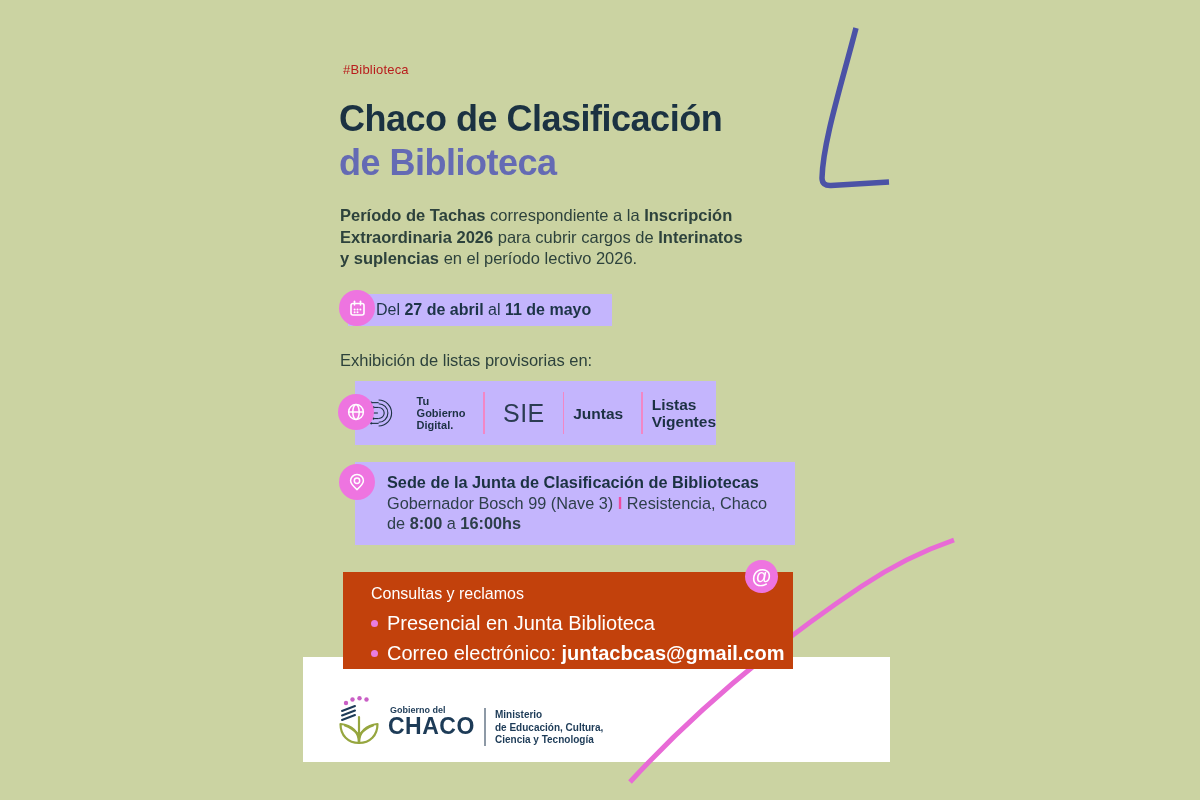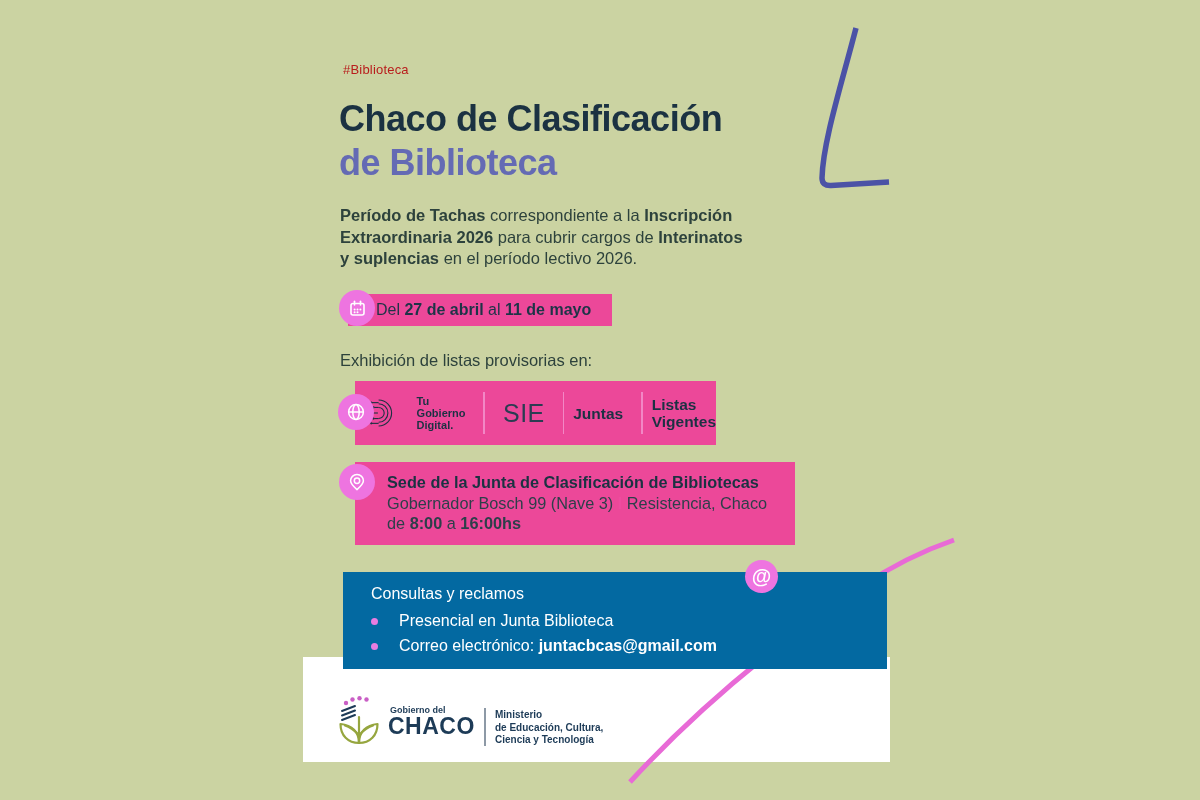--- a/index.html
+++ b/index.html
@@ -10,21 +10,21 @@
 
   .hashtag{left:343px;top:62px;font-size:13px;font-weight:500;color:#b91c1c;letter-spacing:.2px;}
   .title{left:339px;font-size:36px;font-weight:700;letter-spacing:-.5px;line-height:40px;color:#1b3242;}
   .title.l1{top:99px;}
   .title.l2{top:143px;color:#646ab4;}
 
   .intro{left:340px;top:205px;width:470px;font-size:16.5px;line-height:21.5px;color:#2d423c;}
   .intro .iline{white-space:nowrap;}
   .intro b, .rich-b{font-weight:700;}
 
-  .whitebox{background:#ec4899;gap:9px;}
+  .whitebox{background:#c4b5fd;gap:9px;}
   .date-box{left:348px;top:294px;width:264px;height:32px;}
   .date-text{left:376px;top:294px;height:20px;line-height:32px;font-size:16px;color:#1d3447;white-space:nowrap;}
 
   .icon-circle{width:36px;height:36px;border-radius:50%;background:#ee74e0;display:flex;align-items:center;justify-content:center;}
   .cal-pos{left:339px;top:290px;}
   .globe-pos{left:338px;top:394px;}
   .pin-pos{left:339px;top:464px;}
 
   .exhibition{left:340px;top:351px;font-size:16.5px;color:#2d423c;}
 
@@ -35,23 +35,23 @@
   .pitem{font-size:15.5px;font-weight:700;color:#1c3143;line-height:17px;white-space:pre-line;}
   .dmark{margin-left:14px;}
 
   .venue-box{left:355px;top:462px;width:440px;height:83px;}
   .venue-text{left:387px;top:472px;font-size:16.3px;line-height:20.5px;color:#2d3f4a;white-space:nowrap;}
   .venue-text .vl1{font-weight:700;color:#1b3242;}
 
   .pink-curve{left:0;top:0;z-index:5;pointer-events:none;}
   .blue-arc{left:0;top:0;pointer-events:none;}
 
-  .contact-box{left:343px;top:572px;width:544px;height:97px;background:#0369a1;z-index:6;color:#ffffff;box-sizing:border-box;padding:13px 0 0 28px;}
+  .contact-box{left:343px;top:572px;width:450px;height:97px;background:#c2410c;z-index:6;color:#ffffff;box-sizing:border-box;padding:13px 0 0 28px;}
   .contact-title{font-size:16px;margin-bottom:9px;}
-  .bullet{display:flex;align-items:center;font-size:16px;margin-bottom:7px;white-space:nowrap;gap:12px;}
+  .bullet{display:flex;align-items:center;font-size:20px;margin-bottom:7px;white-space:nowrap;}
   .dot{width:7px;height:7px;border-radius:50%;background:#e97de0;margin-right:9px;flex:0 0 auto;}
   .at-circle{left:745px;top:560px;width:33px;height:33px;border-radius:50%;background:#ee74e0;z-index:7;display:flex;align-items:center;justify-content:center;font-size:20px;font-weight:700;color:#fff;}
 
   .footer{left:303px;top:657px;width:587px;height:105px;background:#ffffff;z-index:4;}
   .gov-small{left:390px;top:705px;font-size:9px;font-weight:700;color:#1d3b57;z-index:8;}
   .gov-big{left:388px;top:713px;font-size:23px;font-weight:800;color:#1d3b57;letter-spacing:.5px;z-index:8;}
   .fdivider{left:484px;top:708px;width:2px;height:38px;background:#8d99a6;z-index:8;}
   .ministry{left:495px;top:709px;font-size:10px;font-weight:700;line-height:12.5px;color:#1d3b57;z-index:8;}
   .chaco-mark{left:335px;top:693px;z-index:8;}
 </style>

